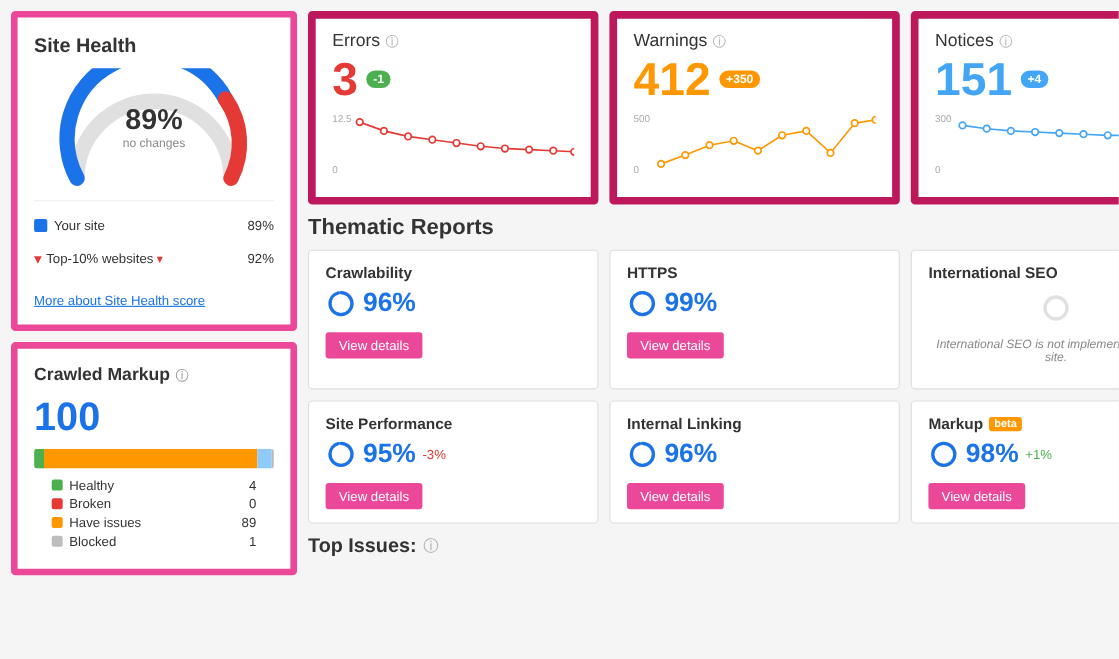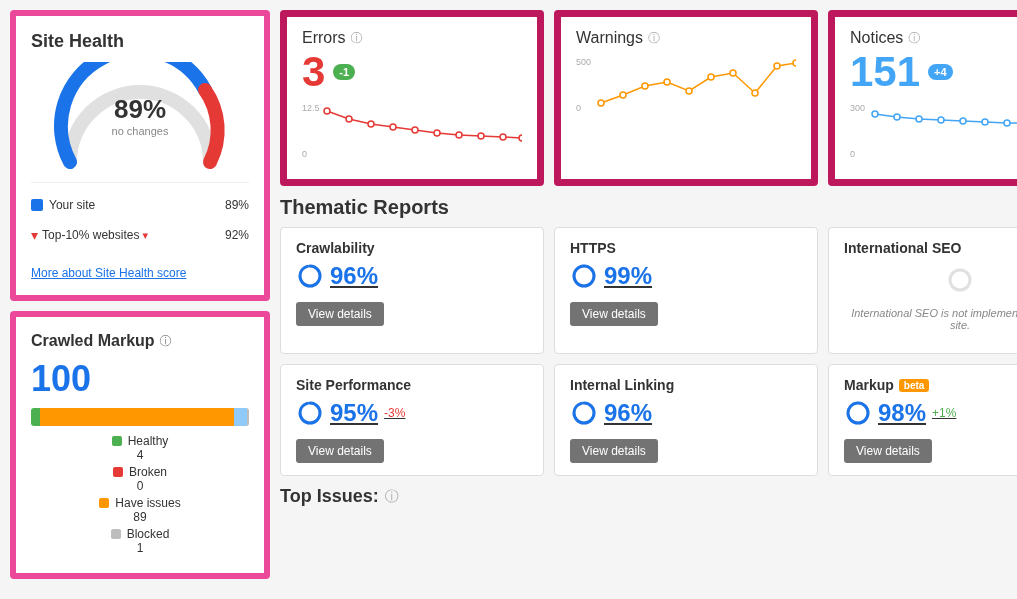--- a/index.html
+++ b/index.html
@@ -28,21 +28,21 @@
     .crawled-title { font-size: 16px; font-weight: bold; }
     .crawled-info-icon { color: #888; font-size: 12px; }
     .crawled-number { font-size: 36px; font-weight: bold; color: #1a73e8; margin: 8px 0; }
     .bar-container { height: 18px; display: flex; border-radius: 3px; overflow: hidden; margin: 8px 0; }
     .bar-healthy { background: #4caf50; }
     .bar-broken { background: #e53935; }
     .bar-issues { background: #ff9800; }
     .bar-redirects { background: #90caf9; }
     .bar-blocked { background: #bdbdbd; }
     .crawled-legend { margin-top: 8px; }
-    .crawled-legend-item { display: flex; align-items: center; justify-content: space-between; margin: 3px 16px; font-size: 12px; flex-direction: column; }
+    .crawled-legend-item { display: flex; align-items: center; justify-content: space-between; margin: 3px 16px; font-size: 12px; }
     .crawled-dot { width: 10px; height: 10px; border-radius: 2px; margin-right: 6px; flex-shrink: 0; }
 
     
     .stats-row { display: flex; gap: 10px; }
     .stat-card { flex: 1; background: #fff; border: 7px solid #be185d; border-radius: 4px; padding: 12px 15px; }
     .stat-title { font-size: 16px; color: #333; display: flex; align-items: center; gap: 5px; }
     .stat-info { color: #aaa; font-size: 12px; cursor: pointer; }
     .stat-number-row { display: flex; align-items: center; gap: 8px; margin: 4px 0; }
     .stat-number-errors { font-size: 42px; font-weight: bold; color: #e53935; line-height: 1; }
     .stat-number-warnings { font-size: 42px; font-weight: bold; color: #ff9800; line-height: 1; }
@@ -54,26 +54,26 @@
 
     
     .mini-chart { margin-top: 6px; }
 
     
     .thematic-title { font-size: 20px; font-weight: bold; color: #333; }
     .reports-grid { display: grid; grid-template-columns: 1fr 1fr 1fr; gap: 10px; }
     .report-card { background: #fff; border: 1px solid #ddd; border-radius: 4px; padding: 12px 15px; }
     .report-title { font-size: 14px; font-weight: bold; color: #333; margin-bottom: 6px; display: flex; align-items: center; gap: 5px; }
     .beta-badge { background: #ff9800; color: #fff; font-size: 10px; padding: 1px 5px; border-radius: 3px; }
-    .report-score-row { display: flex; align-items: center; gap: 6px; margin: 6px 0; text-decoration: underline; }
+    .report-score-row { display: flex; align-items: center; gap: 6px; margin: 6px 0; }
     .report-score { font-size: 24px; font-weight: bold; color: #1a73e8; }
     .score-change-neg { color: #e53935; font-size: 12px; }
     .score-change-pos { color: #4caf50; font-size: 12px; }
     .report-desc { font-style: italic; font-size: 11px; color: #888; text-align: center; margin: 10px 0; }
-    .view-details-btn { background: #737373; color: #fff; border: none; border-radius: 3px; padding: 5px 12px; font-size: 12px; cursor: pointer; margin-top: 6px; }
+    .view-details-btn { background: #ec4899; color: #fff; border: none; border-radius: 3px; padding: 5px 12px; font-size: 12px; cursor: pointer; margin-top: 6px; }
 
     
     .top-issues-row { display: flex; align-items: center; gap: 6px; }
     .top-issues-title { font-size: 18px; font-weight: bold; }
 
     
     .divider { border: none; border-top: 1px solid #eee; margin: 6px 0; }
   </style>
 </head>
 <body>
@@ -193,20 +193,24 @@
             <circle cx="220" cy="39" r="3" fill="white" stroke="#e53935" stroke-width="1.5"></circle>
           </svg>
         </div>
       </div>
 
       <div class="stat-card">
         <div class="stat-title">
           <span>Warnings</span>
           <span class="stat-info">ⓘ</span>
         </div>
+        <div class="stat-number-row">
+          <span class="stat-number-warnings">412</span>
+          <span class="stat-badge badge-orange">+350</span>
+        </div>
         <div class="mini-chart">
           <svg width="220" height="65" viewBox="0 0 220 65">
             <text x="0" y="12" font-size="9" fill="#aaa">500</text>
             <text x="0" y="58" font-size="9" fill="#aaa">0</text>
             <polyline points="25,50 47,42 69,33 91,29 113,38 135,24 157,20 179,40 201,13 220,10" fill="none" stroke="#ff9800" stroke-width="1.5"></polyline>
             <circle cx="25" cy="50" r="3" fill="white" stroke="#ff9800" stroke-width="1.5"></circle>
             <circle cx="47" cy="42" r="3" fill="white" stroke="#ff9800" stroke-width="1.5"></circle>
             <circle cx="69" cy="33" r="3" fill="white" stroke="#ff9800" stroke-width="1.5"></circle>
             <circle cx="91" cy="29" r="3" fill="white" stroke="#ff9800" stroke-width="1.5"></circle>
             <circle cx="113" cy="38" r="3" fill="white" stroke="#ff9800" stroke-width="1.5"></circle>

